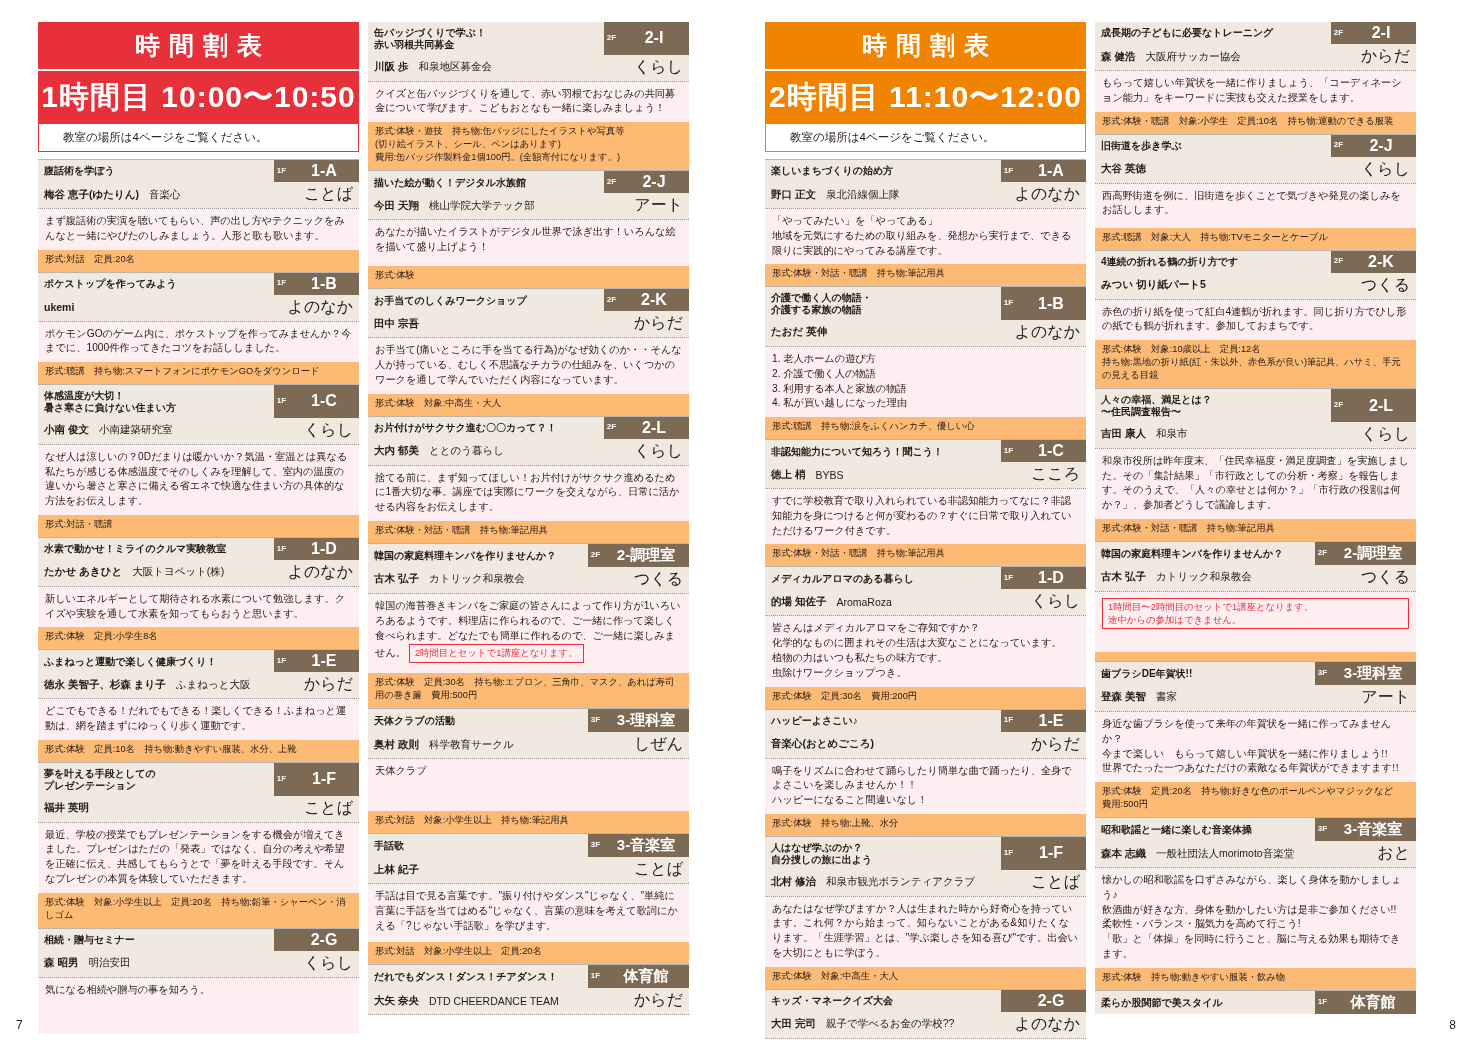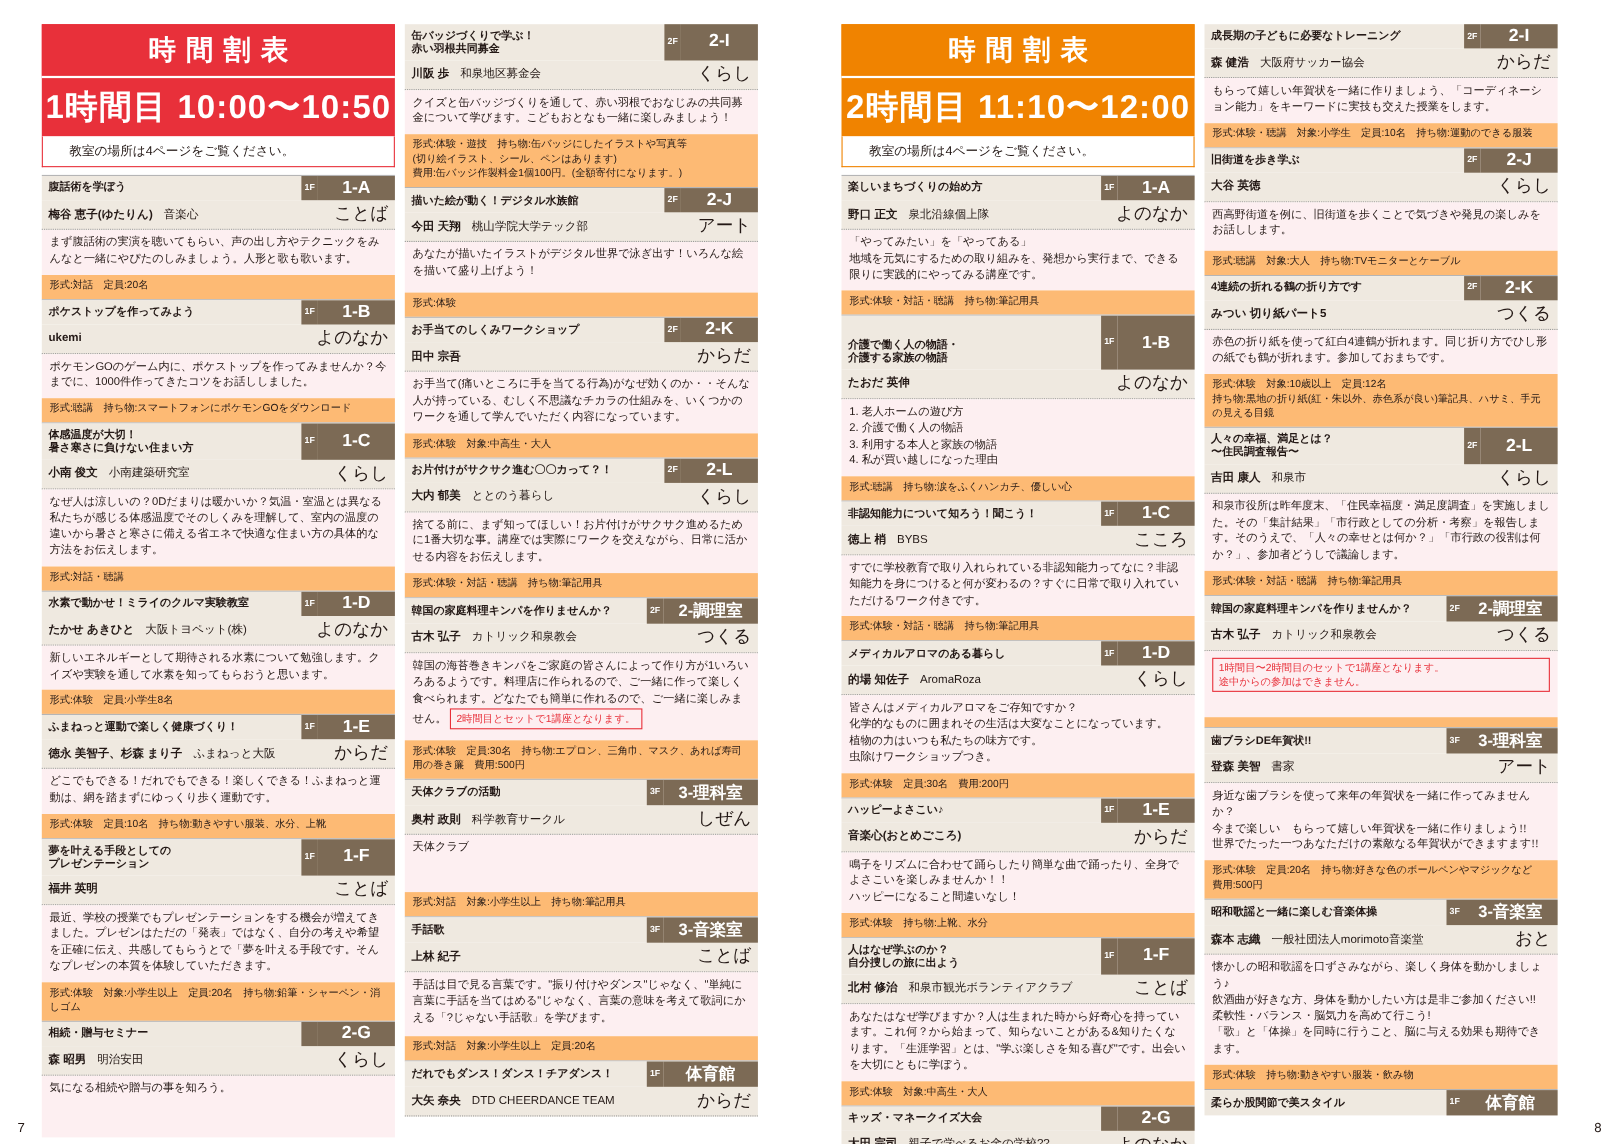--- a/index.html
+++ b/index.html
@@ -364,21 +364,21 @@
             <span class="org">泉北沿線個上隊</span>
             <span class="cat">よのなか</span>
           </div>
           <div class="desc bg-pink" style="white-space:pre-line;min-height:46px;">「やってみたい」を「やってある」
 地域を元気にするための取り組みを、発想から実行まで、できる限りに実践的にやってみる講座です。</div>
           <div class="meta">形式:体験・対話・聴講　持ち物:筆記用具</div>
         </div>
 
         <div class="card t-plain">
           <div class="titlerow">
-            <div class="title two" style="white-space:pre-line;margin-top:16px;">介護で働く人の物語・
+            <div class="title two" style="white-space:pre-line;">介護で働く人の物語・
 介護する家族の物語</div>
             <div class="floorbox">1F</div>
             <div class="roombox">1-B</div>
           </div>
           <div class="lecturer">
             <span class="nm">たおだ 英伸</span>
             <span class="org"></span>
             <span class="cat">よのなか</span>
           </div>
           <div class="desc bg-pink" style="white-space:pre-line;">1. 老人ホームの遊び方

